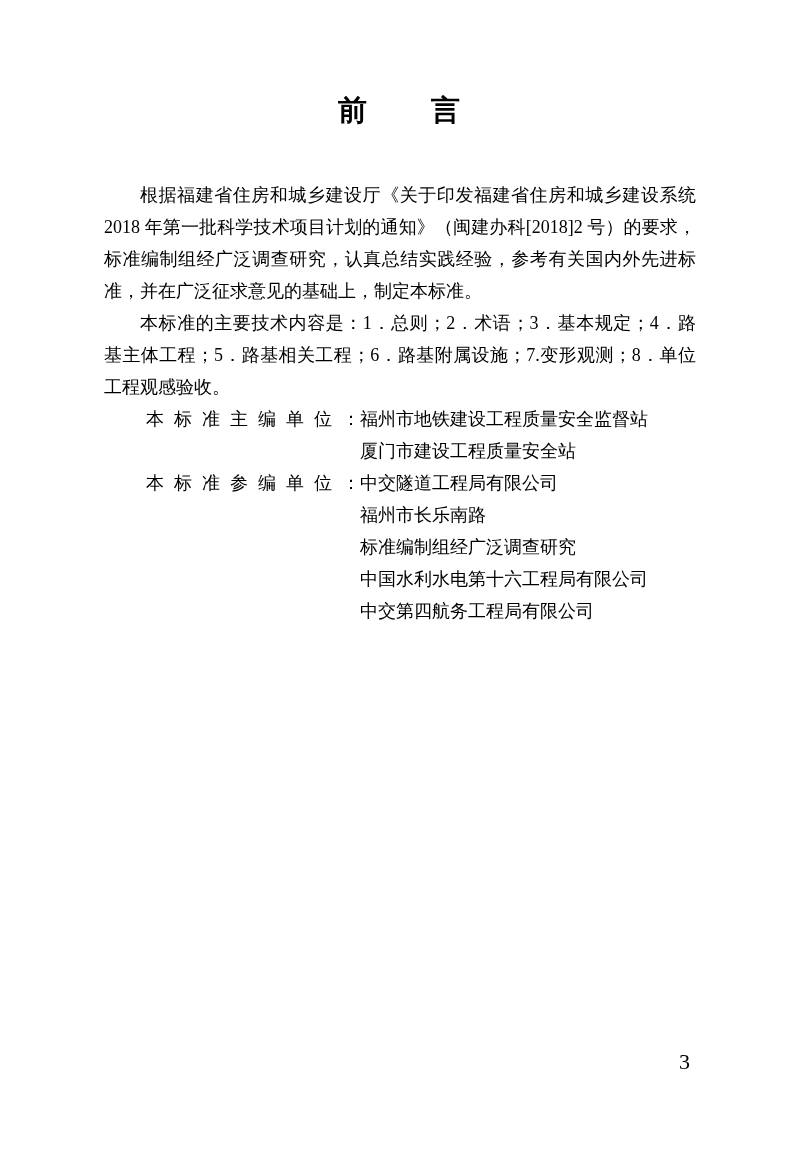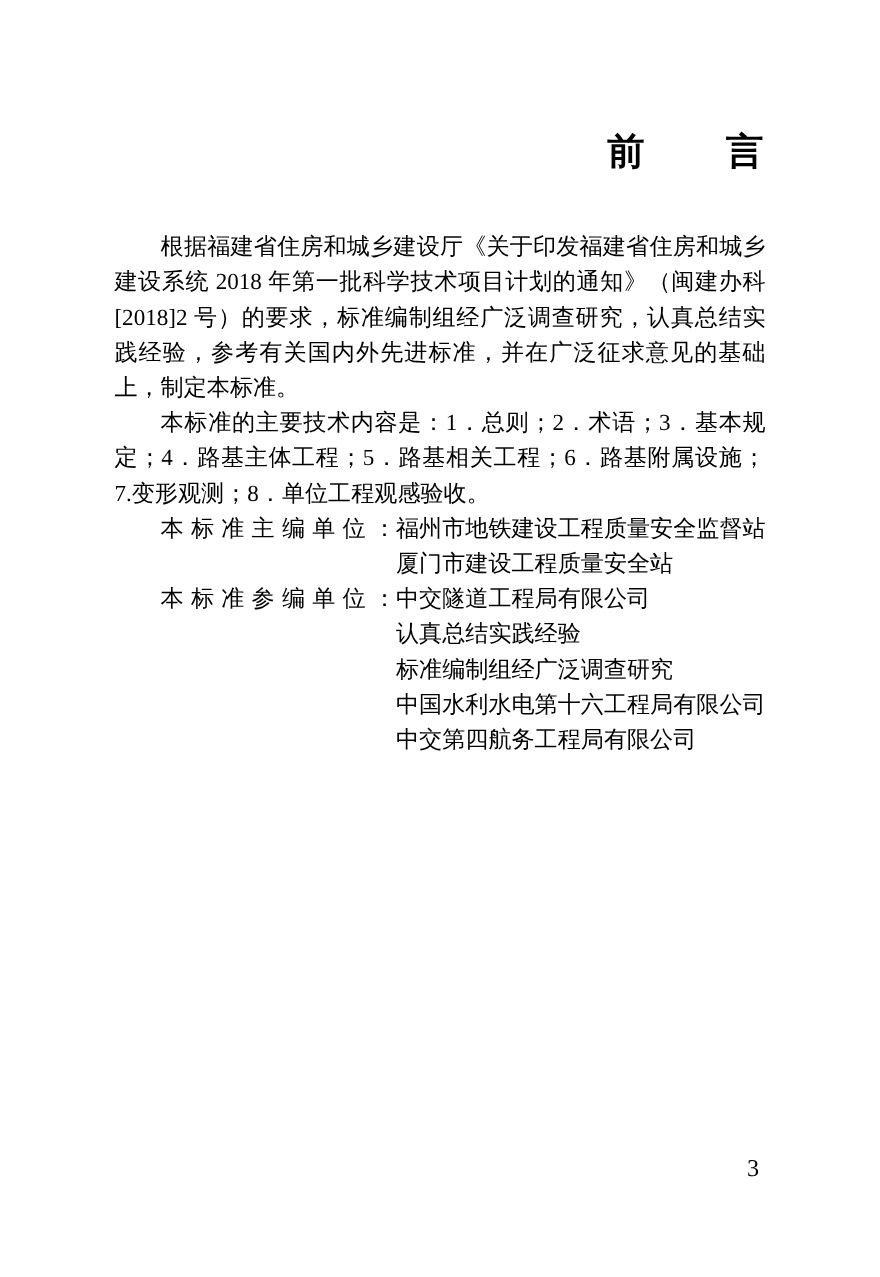--- a/index.html
+++ b/index.html
@@ -16,32 +16,32 @@
     font-family: "Liberation Serif", "DejaVu Serif", serif;
     overflow: hidden;
   }
   .content {
     position: absolute;
     left: 104px;
     right: 104px;
     top: 0;
   }
   .doc-title {
-    margin-top: 119px;
+    margin-top: 90px;
     height: 40px;
     line-height: 40px;
-    text-align: right;
-    font-size: 34px;
+    text-align: center;
+    font-size: 29px;
     font-weight: bold;
     letter-spacing: 2px;
     white-space: pre;
   }
   .body-text {
     margin-top: 49px;
-    font-size: 21px;
+    font-size: 18px;
     line-height: 32px;
     text-align: justify;
   }
   .para {
     margin: 0;
     text-indent: 2em;
   }
   .unit-row {
     display: flex;
     align-items: flex-start;
@@ -89,21 +89,21 @@
         </div>
       </div>
 
       <div class="unit-block">
         <div class="unit-row">
           <span class="unit-label">本标准参编单位：</span>
           <span class="unit-name">中交隧道工程局有限公司</span>
         </div>
         <div class="unit-row">
           <span class="unit-label"></span>
-          <span class="unit-name">认真总结实践经验</span>
+          <span class="unit-name">福州市长乐南路</span>
         </div>
         <div class="unit-row">
           <span class="unit-label"></span>
           <span class="unit-name">标准编制组经广泛调查研究</span>
         </div>
         <div class="unit-row">
           <span class="unit-label"></span>
           <span class="unit-name">中国水利水电第十六工程局有限公司</span>
         </div>
         <div class="unit-row">

